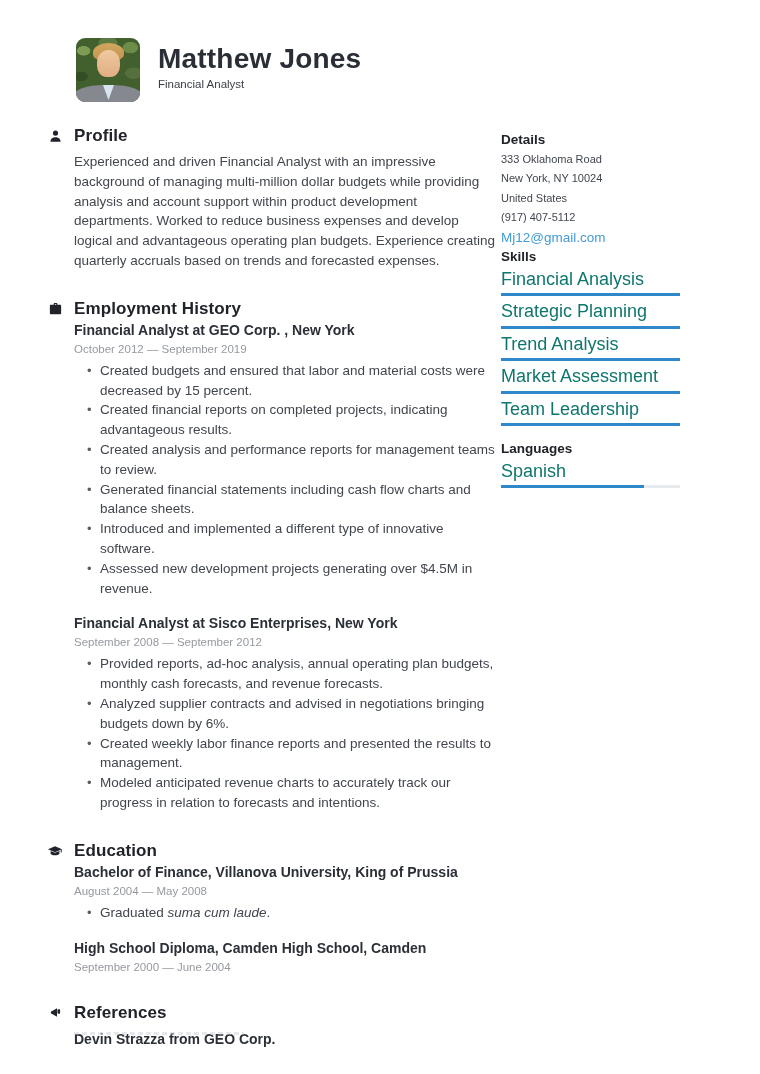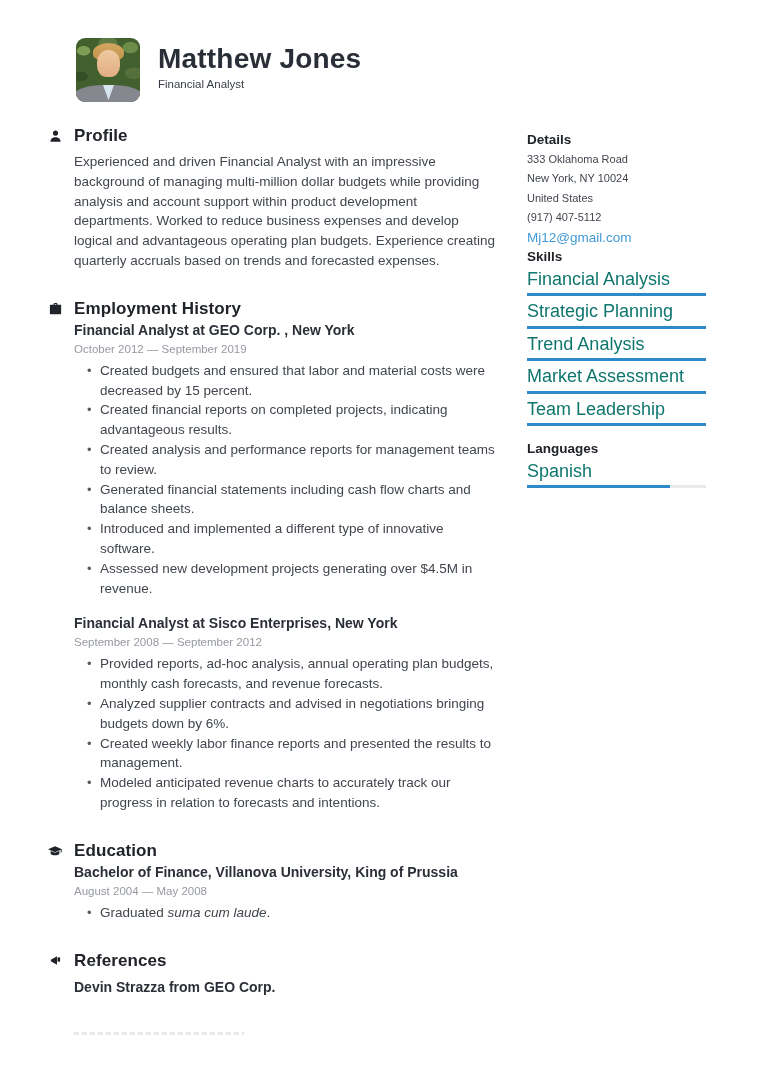--- a/index.html
+++ b/index.html
@@ -25,21 +25,21 @@
   .p-body{position:absolute;left:-3px;top:47px;width:70px;height:24px;border-radius:45% 45% 0 0;
           background:#85888e;}
   .p-shirt{position:absolute;left:27px;top:47px;width:11px;height:15px;
            background:#d8e5f1;clip-path:polygon(0 0,100% 0,50% 100%);}
   .id-block{margin-left:18px;padding-top:6px;}
   .name{font-size:28px;font-weight:700;color:#2a2e37;letter-spacing:.2px;line-height:30px;margin:0;}
   .role{font-size:11.5px;color:#393e46;margin-top:4px;}
 
   
   .main-col{position:absolute;left:74px;top:124px;width:422px;}
-  .sidebar{position:absolute;left:527px;top:130px;width:179px;}
+  .sidebar{position:absolute;left:501px;top:130px;width:179px;}
 
   
   section{position:relative;}
   .sec-head{display:flex;align-items:center;height:24px;}
   .sec-icon{position:absolute;left:-28px;width:18px;height:18px;display:flex;
             align-items:center;justify-content:center;}
   .sec-icon svg{display:block;}
   h2{font-size:17px;font-weight:700;color:#202329;margin:0;letter-spacing:.1px;}
   .para{font-size:13.5px;line-height:19.8px;color:#41464e;margin:4px 0 0 0;}
   .job{margin-top:16px;}
@@ -149,20 +149,24 @@
       </div>
 
       <article class="job first">
         <h3>Bachelor of Finance, Villanova University, King of Prussia</h3>
         <div class="dates">August 2004 — May 2008</div>
         <ul>
           <li><span>Graduated </span><span class="italic">suma cum laude</span><span>.</span></li>
         </ul>
       </article>
 
+      <article class="job">
+        <h3>High School Diploma, Camden High School, Camden</h3>
+        <div class="dates">September 2000 — June 2004</div>
+      </article>
     </section>
 
     <section class="gap-sec">
       <div class="sec-head">
         <span class="sec-icon">
           <svg width="15" height="15" viewBox="0 0 16 16" fill="#202329">
             <path d="M9.6 3.4v9.2L3 8.9V7.1z"></path>
             <rect x="10.1" y="4.6" width="2.8" height="4.6" rx=".8"></rect>
           </svg>
         </span>

